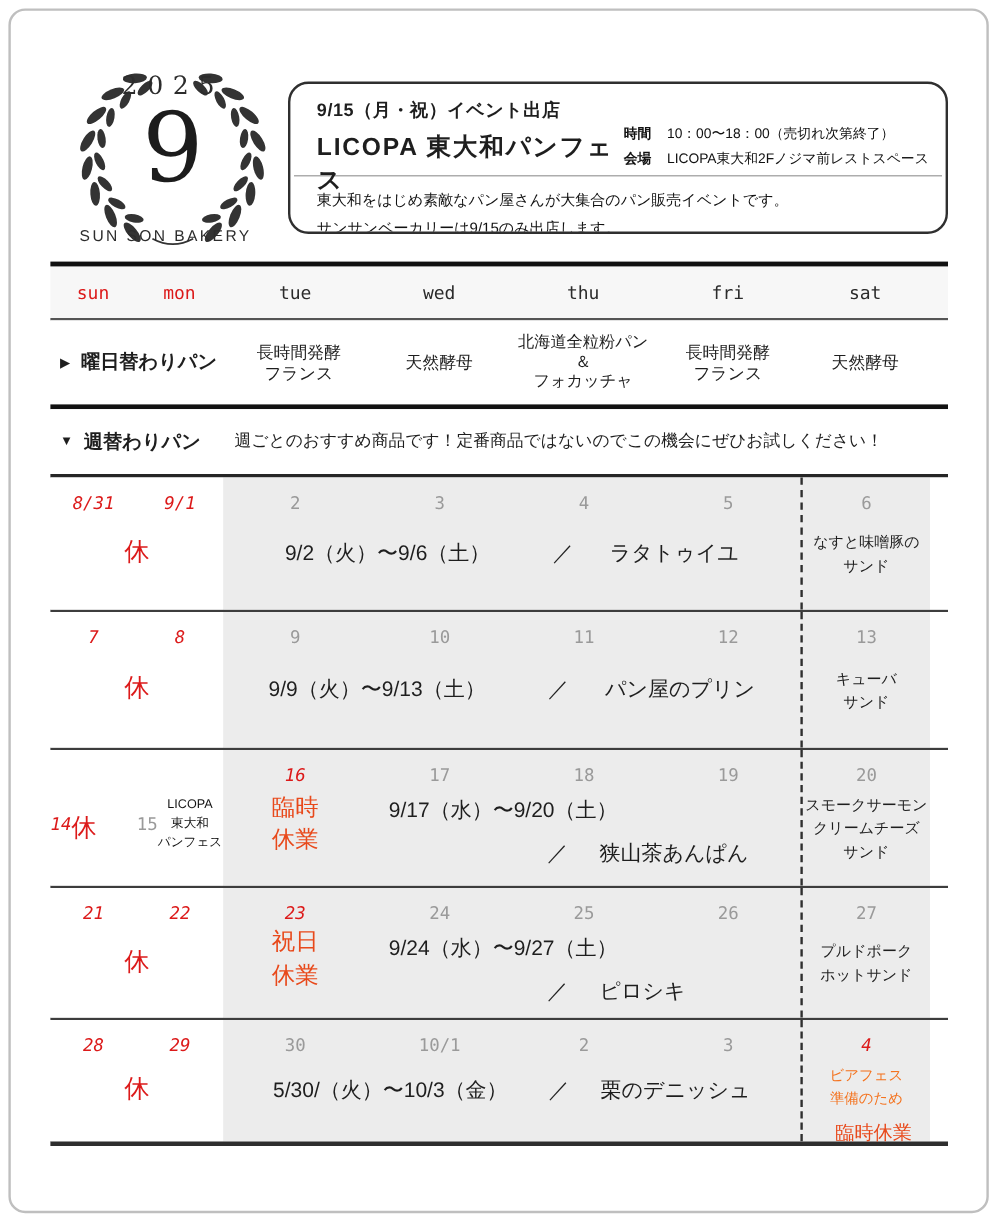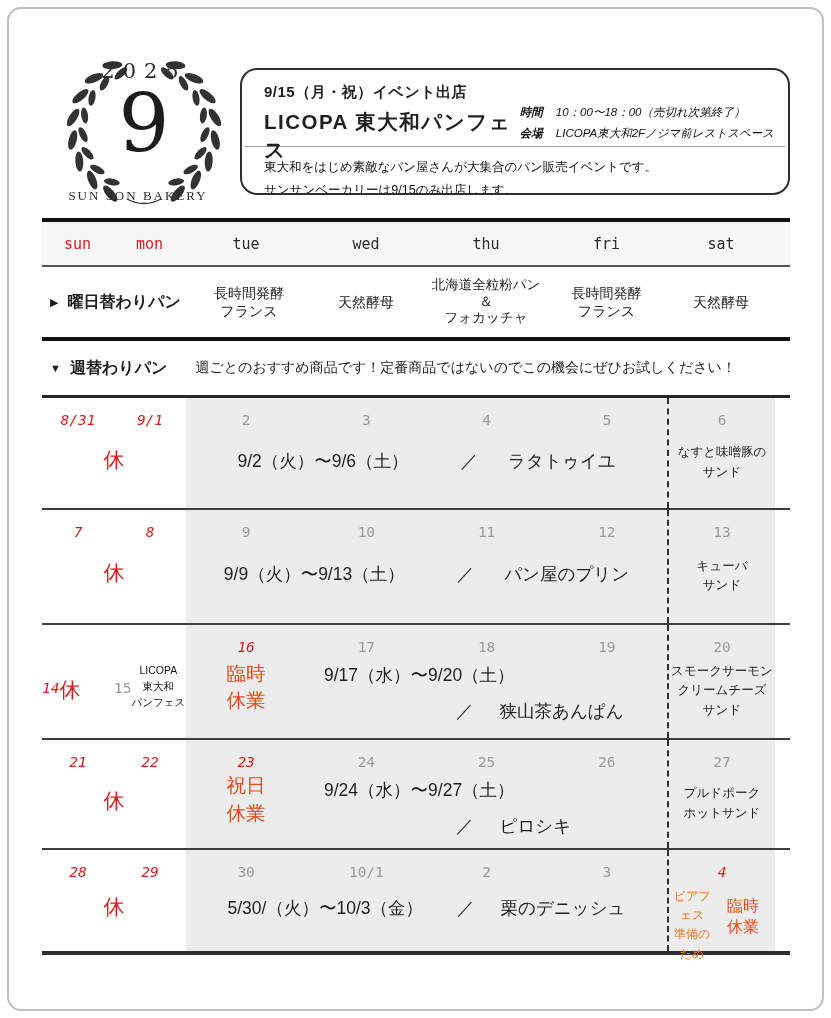--- a/index.html
+++ b/index.html
@@ -21,29 +21,29 @@
 
   
   .top-section{position:relative;height:218px;}
   .logo{position:absolute;left:6px;top:46px;width:192px;height:168px;}
   .logo svg{position:absolute;left:0;top:0;}
   .logo-year{position:absolute;top:13px;left:0;right:0;text-align:center;
     font-family:"DejaVu Serif","Liberation Serif",serif;font-size:21px;letter-spacing:8px;color:#2c2c2c;}
   .logo-month{position:absolute;top:26px;left:0;right:0;text-align:center;
     font-family:"DejaVu Serif","Liberation Serif",serif;font-size:80px;color:#1c1c1c;line-height:1.3;}
   .logo-name{position:absolute;bottom:10px;left:0;right:12px;text-align:center;
-    font-family:Liberation Serif, serif;font-size:13px;letter-spacing:2px;color:#2c2c2c;}
+    font-family:Liberation Sans, sans-serif;font-size:13px;letter-spacing:2px;color:#2c2c2c;}
 
   .event-box{position:absolute;left:198px;top:68px;width:550px;height:127px;
     border:2px solid #2f2f2f;border-radius:17px;background:#fff;overflow:hidden;}
   .event-top{display:flex;padding:11px 14px 6px 22px;height:76px;}
   .event-titles{width:272px;}
   .event-subtitle{font-size:15px;font-weight:700;letter-spacing:.5px;margin-top:2px;}
   .event-title{font-size:20.5px;font-weight:600;letter-spacing:1.5px;margin-top:6px;}
-  .event-details{flex:1;padding-top:21px;font-size:11.5px;line-height:1.85;color:#111;font-style:italic;}
+  .event-details{flex:1;padding-top:21px;font-size:11.5px;line-height:1.85;color:#111;}
   .event-detail-line{white-space:nowrap;}
   .dlbl{font-weight:700;margin-right:13px;}
   .event-divider{border-top:1.5px solid #9a9a9a;margin:0 3px;}
   .event-note{padding:9px 0 0 22px;font-size:12.5px;line-height:1.8;color:#111;}
 
   
   .weekday-header{height:49px;background:#f7f7f7;border-top:4px solid #111;border-bottom:2px solid #555;
     display:flex;align-items:center;font-family:"DejaVu Sans Mono","Liberation Mono",monospace;
     font-size:15px;color:#2b2b2b;}
   .wh{ text-align:center;}
@@ -98,21 +98,21 @@
   .product-line .slash{margin-right:26px;}
 
   .zone-sunmon.split{flex-direction:row;}
   .half{width:50%;display:flex;flex-direction:row;align-items:center;}
   .half .date{margin-top:13px;}
   .half .closed2{margin-top:16px;font-size:21px;color:var(--red);font-weight:500;}
   .mon-note{margin-top:9px;font-size:10.5px;line-height:1.55;text-align:center;white-space:pre-line;color:#141414;}
 
   .sat-item{flex:1;display:flex;align-items:center;justify-content:center;text-align:center;
     font-size:12.5px;line-height:1.55;white-space:pre-line;color:var(--ink);padding-bottom:12px;}
-  .sat-special{flex:1;display:flex;flex-direction:row;padding-top:6px;}
+  .sat-special{flex:1;display:flex;flex-direction:column;align-items:center;padding-top:6px;}
   .sat-note-small{font-size:12px;color:var(--orange);white-space:pre-line;text-align:center;line-height:1.6;}
   .sat-note-large{font-size:16px;color:var(--vermilion);margin-top:9px;margin-left:12px;}
   .pre{white-space:pre-line;}
 </style>
 </head>
 <body>
 
 <div class="frame"></div>
 
 <div class="content">

